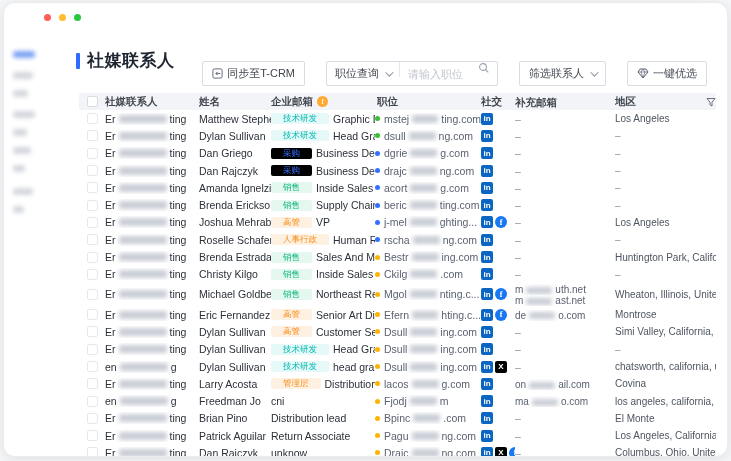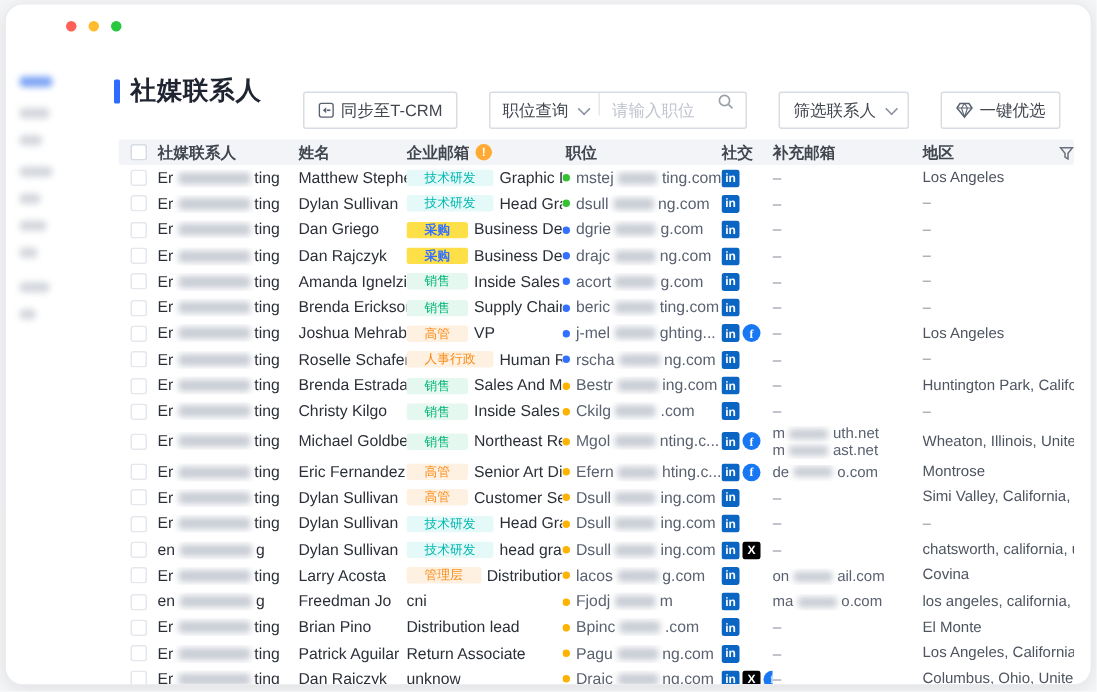--- a/index.html
+++ b/index.html
@@ -59,21 +59,21 @@
   .row .cb { border-color: #e4e7ec; }
 
   .blurbar { display: inline-block; height: 8px; border-radius: 2px; background: #c9cdd5; filter: blur(2.2px);
     vertical-align: middle; margin: 0 3px; }
   .bw-co { width: 48px; }
   .bw-em { width: 27px; }
   .bw-ex { width: 26px; height: 7px; }
 
   .tag { display: inline-block; font-size: 8.5px; line-height: 11px; padding: 0 12px; border-radius: 2px; flex: 0 0 auto; text-align: center; }
   .tag-teal   { color: #00b8b0; background: #e4f9f8; }
-  .tag-blue   { color: #3370ff; background: #fde047; font-weight: bold; }
+  .tag-blue   { color: #3370ff; background: #000000; }
   .tag-green  { color: #00b578; background: #e5f8f0; }
   .tag-orange { color: #fa8c16; background: #fef1e2; }
   .pos-text { overflow: hidden; white-space: nowrap; }
 
   .dot { width: 5px; height: 5px; border-radius: 50%; display: inline-block; margin-right: 4px; flex: 0 0 5px; }
   .dot-green  { background: #34c132; }
   .dot-blue   { background: #3370ff; }
   .dot-yellow { background: #ffb300; }
 
   .sic { display: inline-flex; align-items: center; justify-content: center; width: 12px; height: 12px;

